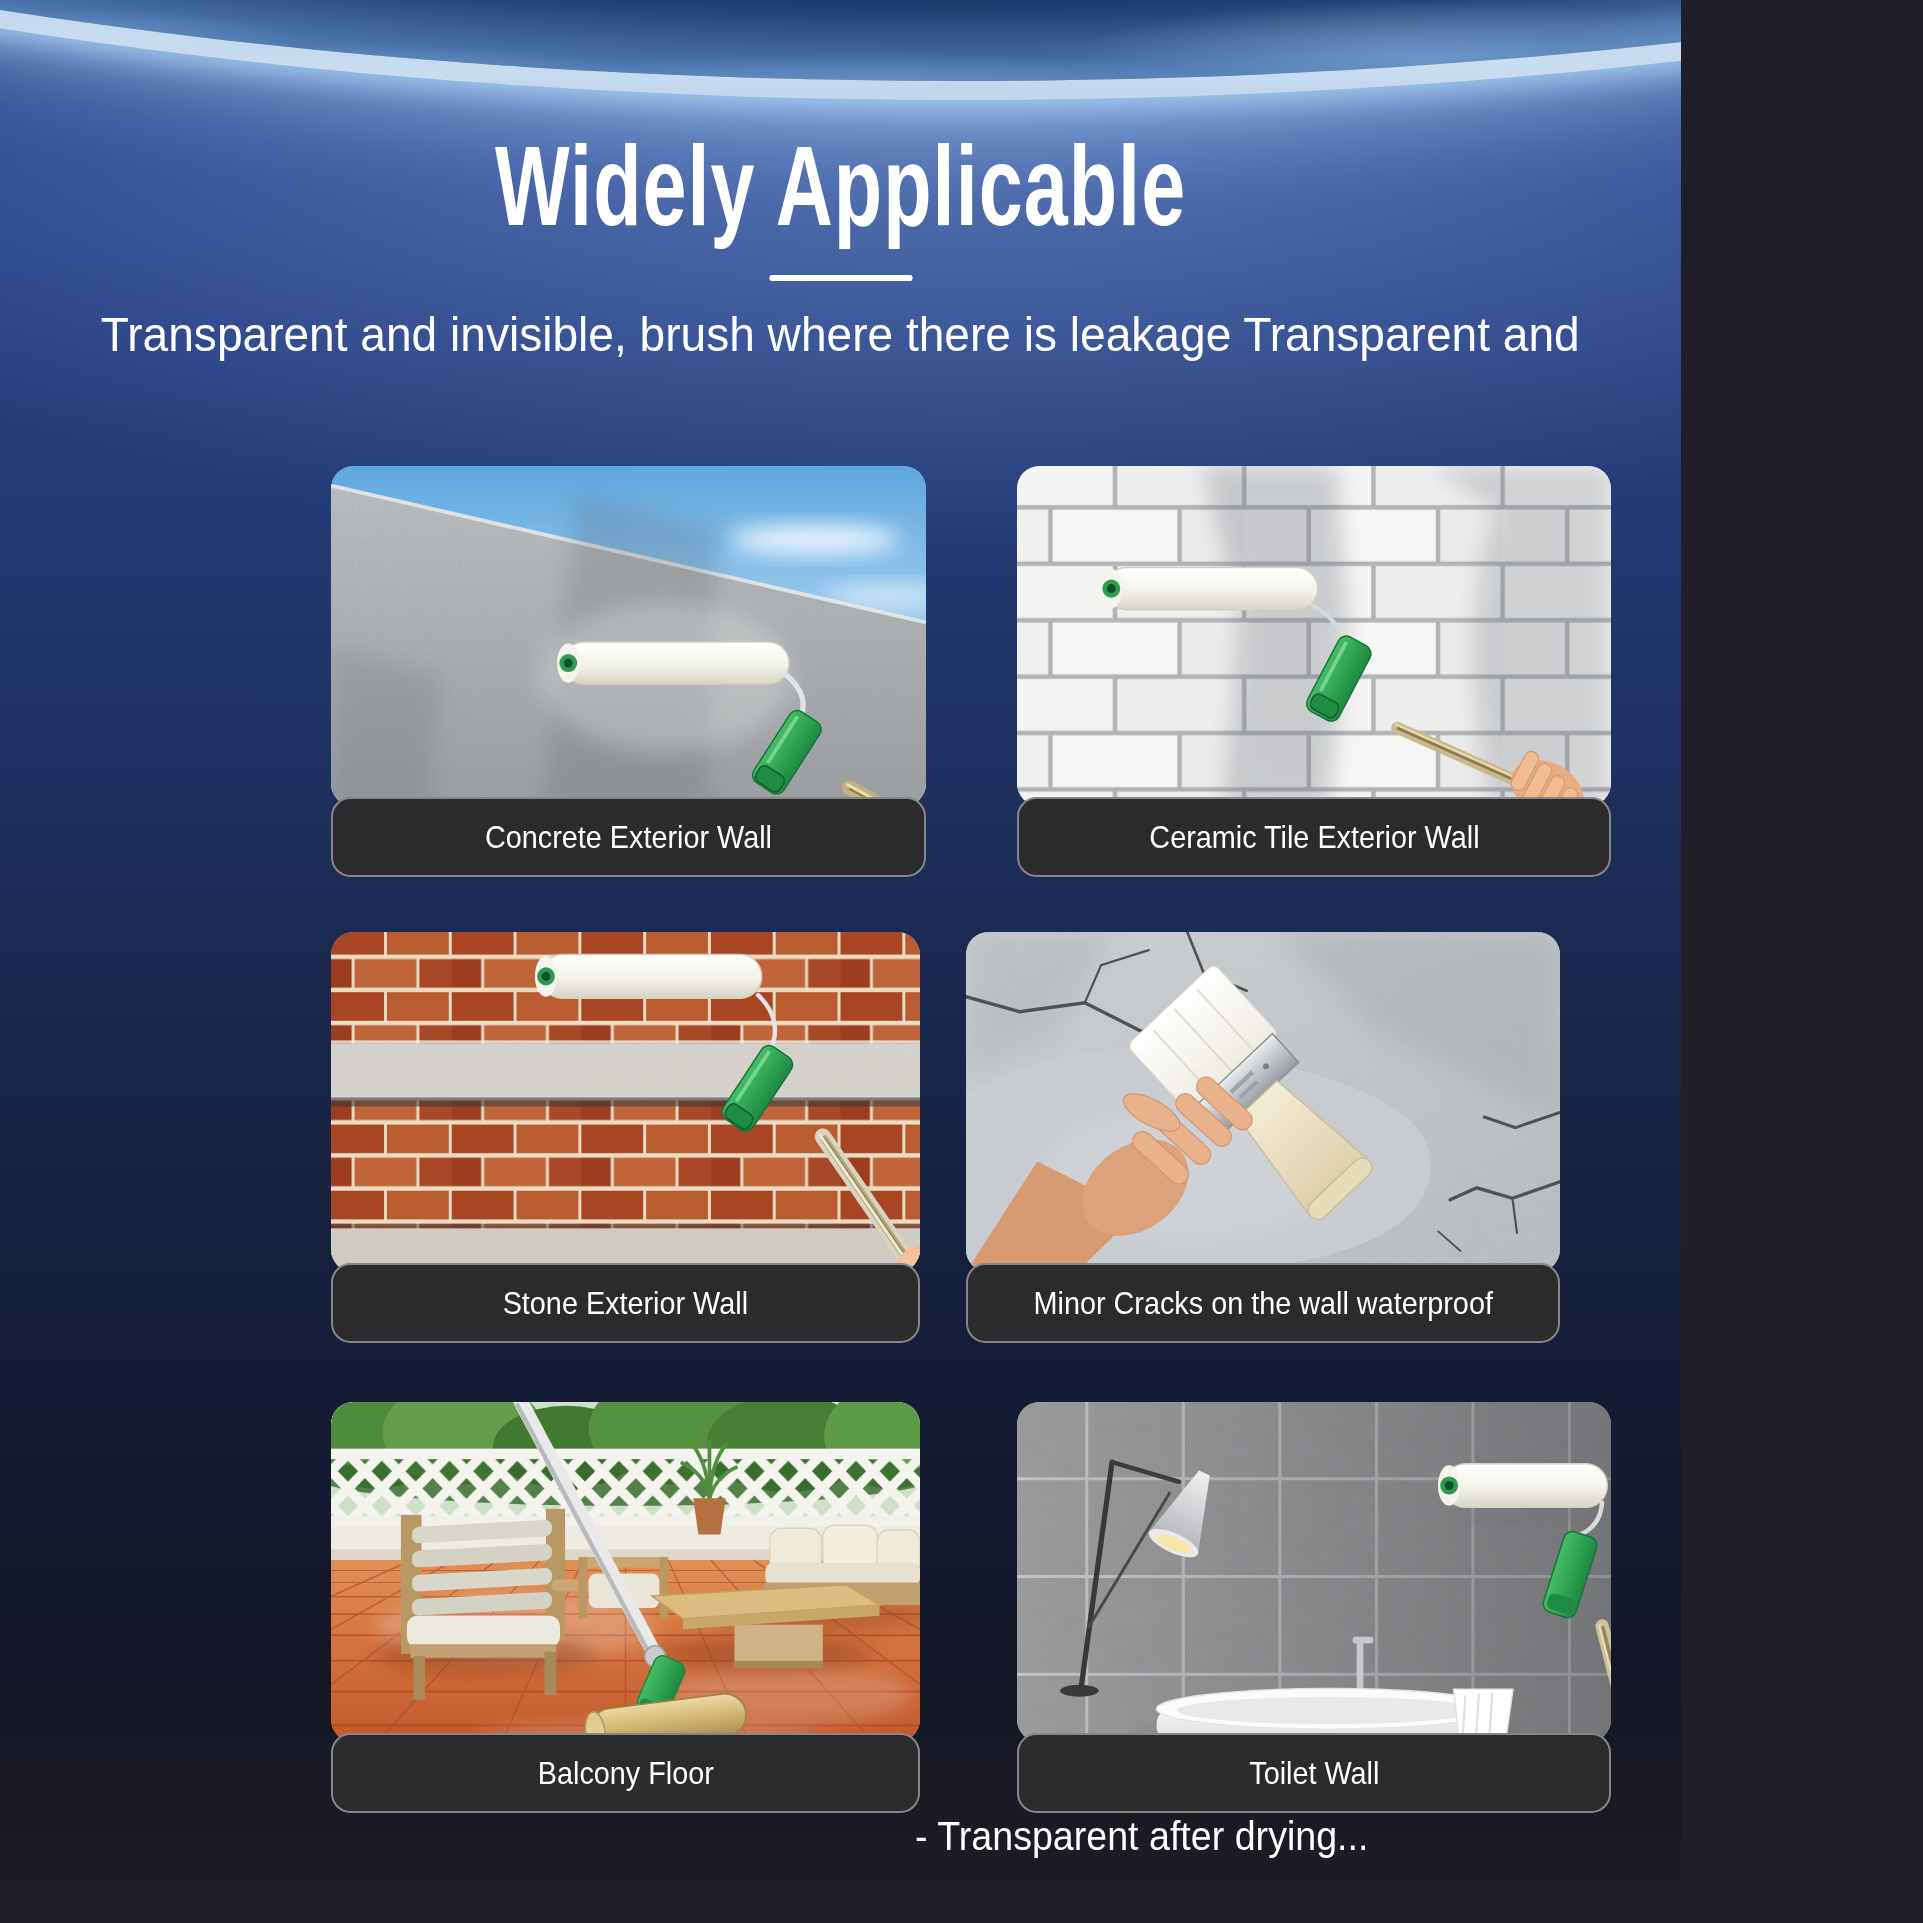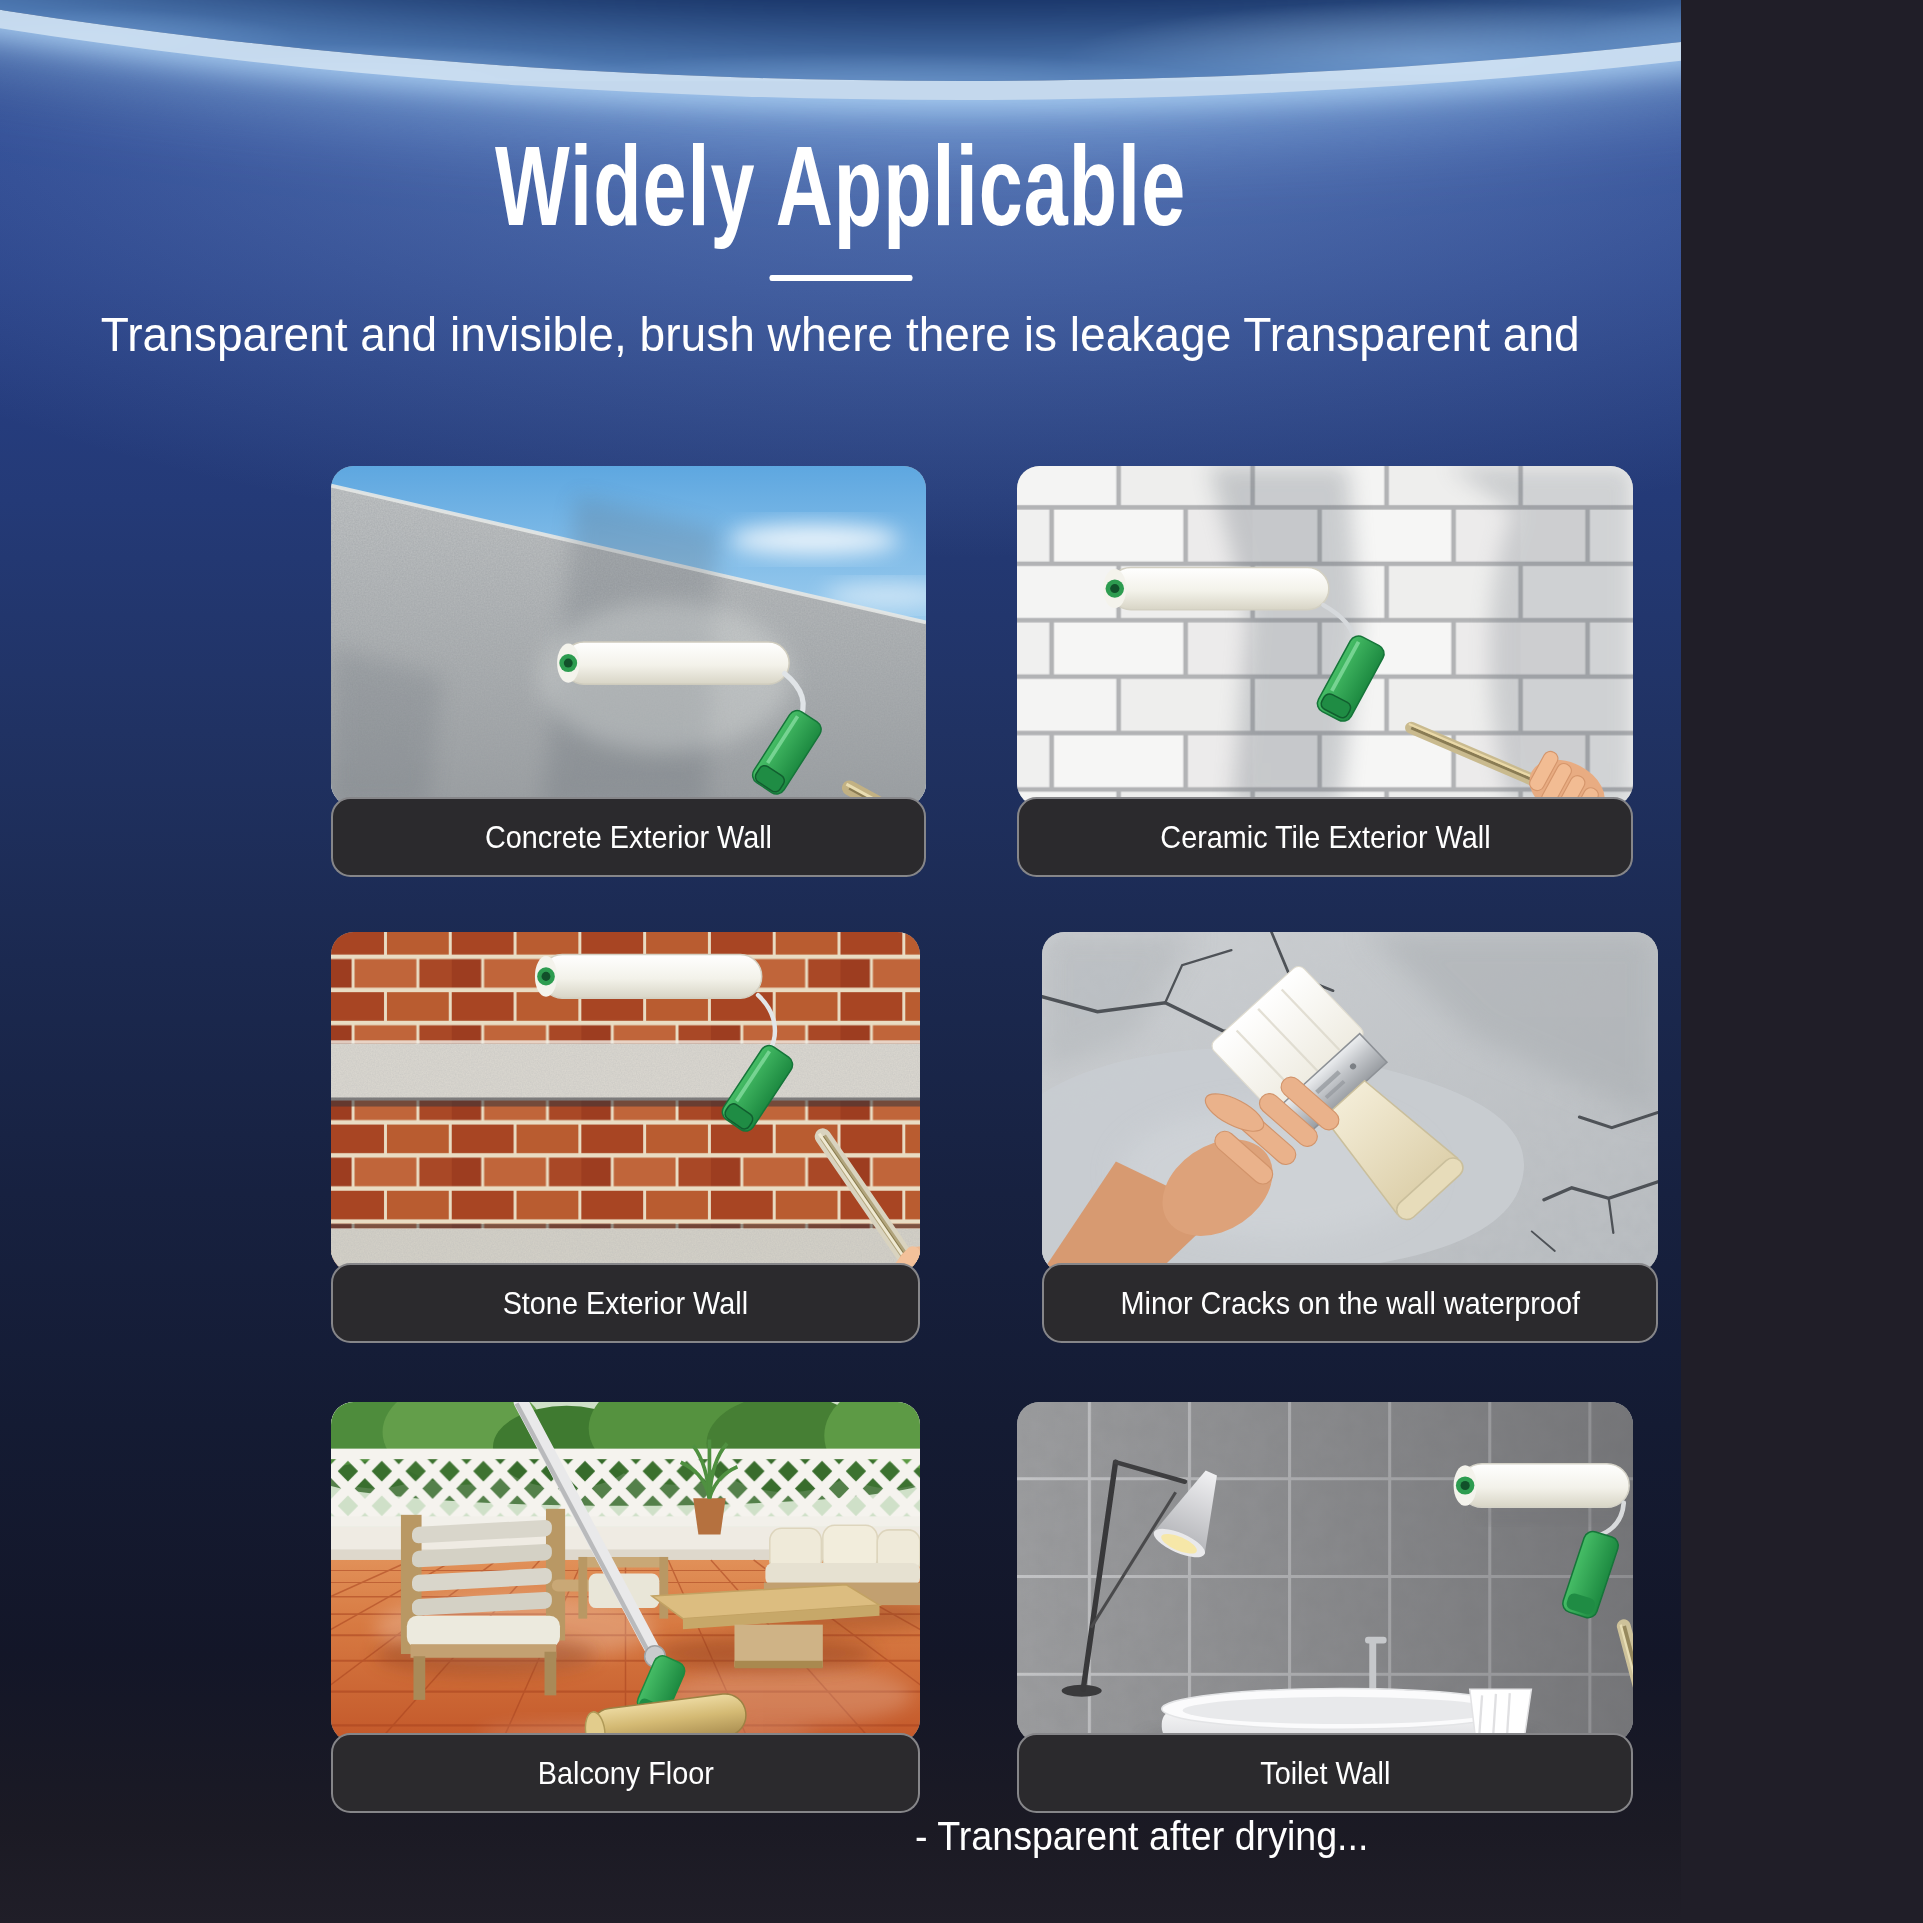--- a/index.html
+++ b/index.html
@@ -32,29 +32,29 @@
   }
   .title{position:absolute;top:126px;left:0;width:100%;text-align:center;
     color:#fff;font-size:113px;font-weight:700;line-height:120px;letter-spacing:1.5px;white-space:nowrap;}
   .title .squeeze{display:inline-block;transform:scaleX(0.70);transform-origin:center;}
   .divider{position:absolute;top:275px;left:50%;transform:translateX(-50%);
     width:143px;height:6px;background:#fff;border-radius:2.3px;}
   .subtitle{position:absolute;top:307px;left:0;width:100%;text-align:center;
     color:#fff;font-size:48px;line-height:56px;font-weight:400;}
   .subtitle .squeeze{display:inline-block;transform:scaleX(0.96);transform-origin:center;white-space:nowrap;}
   .card{position:absolute;width:589px;height:412px;}
-  .card.col-r{width:594px;padding-left:22px;}
+  .card.col-r{width:594px;}
   .card-img{position:absolute;left:0;top:0;right:0;height:340px;border-radius:22.5px;overflow:hidden;background:#9aa0a4;}
   .card-img svg{display:block;width:100%;height:100%;}
   .card-label{position:absolute;left:0;right:0;top:331px;height:80px;box-sizing:border-box;
     background:#2b2a2d;border:2.3px solid rgba(210,210,214,0.55);border-radius:19.5px;
     display:flex;align-items:center;justify-content:center;color:#fff;font-size:32px;}
   .card-label .squeeze{display:inline-block;transform:scaleX(0.90);transform-origin:center;white-space:nowrap;}
   #card1{left:331px;top:466px;padding-left:6px;}  #card2{left:1017px;top:466px;}
-  #card3{left:331px;top:932px;} #card4{left:1042px;top:932px;text-decoration:underline;}
+  #card3{left:331px;top:932px;} #card4{left:966px;top:932px;text-decoration:underline;}
   #card5{left:331px;top:1402px;} #card6{left:1017px;top:1402px;}
   .footnote{position:absolute;top:1814px;right:313px;color:#fff;font-size:40px;line-height:45px;text-align:right;}
   .footnote .squeeze{display:inline-block;transform:scaleX(0.94);transform-origin:right center;white-space:nowrap;}
 </style>
 </head>
 <body>
 
 <div class="poster">
   <div class="atmo"></div>
   <div class="planet"></div>

